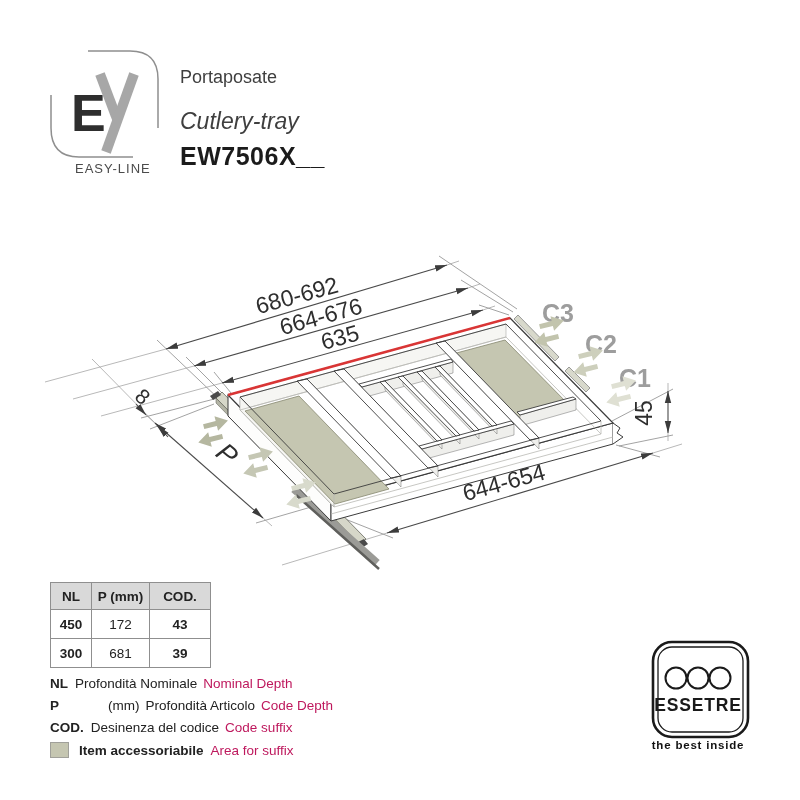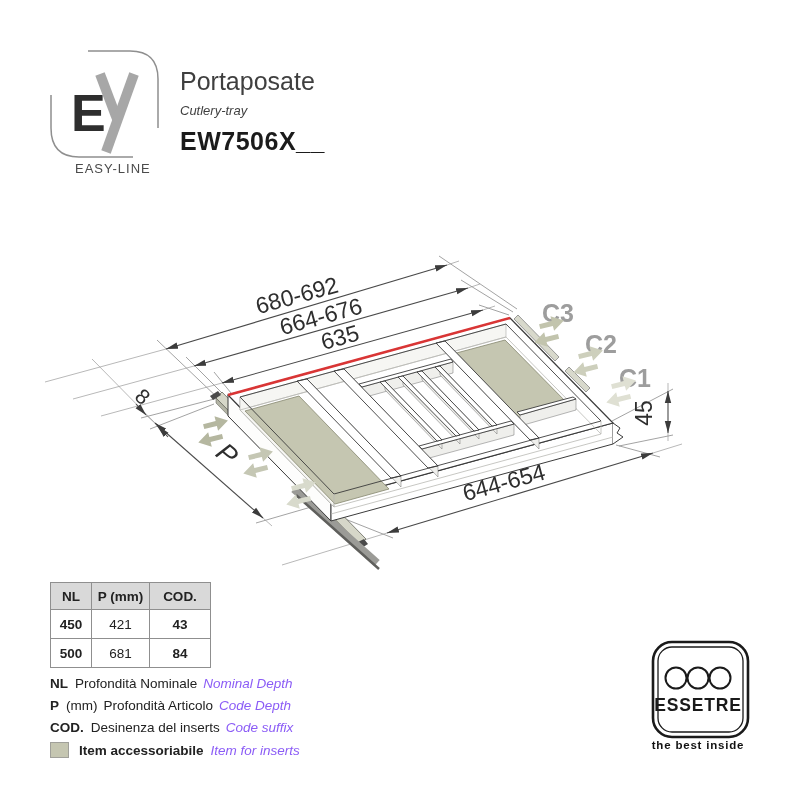--- a/index.html
+++ b/index.html
@@ -1,22 +1,22 @@
 <!DOCTYPE html>
 <html><head>
 <meta charset="utf-8">
 <style>
   html,body{margin:0;padding:0;background:#ffffff;}
   .page{position:relative;width:800px;height:800px;background:#fff;overflow:hidden;
         font-family:"Liberation Sans", sans-serif;color:#222;}
   
   .logo-svg{position:absolute;left:45px;top:42px;}
   .titles{position:absolute;left:180px;top:66px;line-height:1.25;}
-  .title-it{font-size:25px;color:#3f3f3f;}
-  .title-en{font-size:13px;color:#3f3f3f;font-style:italic;margin-top:6px;}
+  .title-it{font-size:18px;color:#3f3f3f;}
+  .title-en{font-size:23px;color:#3f3f3f;font-style:italic;margin-top:18px;}
   .title-code{font-size:25px;color:#1b1b1b;font-weight:bold;letter-spacing:.5px;margin-top:6px;}
   
   .drawing{position:absolute;left:0;top:0;}
   .drawing .ext{stroke:#8c8c8c;stroke-width:.8;fill:none;}
   .drawing .tail{stroke:#9a9a9a;stroke-width:.7;fill:none;}
   .drawing .dim{stroke:#4a4a4a;stroke-width:1.1;fill:none;}
   .drawing .outline{stroke:#3b3b3b;stroke-width:1.2;fill:#ffffff;}
   .drawing .wall{stroke:#3b3b3b;stroke-width:.9;fill:#ffffff;}
   .drawing .face{stroke:#6e6e6e;stroke-width:.5;fill:#efefec;}
   .drawing .innerface{stroke:#9b9b97;stroke-width:.5;fill:#f6f6f3;}
@@ -32,23 +32,23 @@
   .spec-table{position:absolute;left:50px;top:582px;border-collapse:collapse;font-size:13.5px;}
   .spec-table th,.spec-table td{border:1px solid #8f8f8f;text-align:center;padding:0;}
   .spec-table th{background:#d9d9d9;font-weight:bold;height:26px;}
   .spec-table td{height:28px;margin-left:40px;}
   .c-nl{width:40px;} .c-p{width:57px;} .c-cod{width:60px;}
   .td-b{font-weight:bold;}
   
   .legend{position:absolute;left:50px;top:676px;font-size:13.5px;line-height:15px;}
   .legend-row{margin-bottom:7px;display:flex;align-items:center;}
   .legend b{margin-right:7px;white-space:nowrap;}
-  .legend .sfx{margin-right:6px;}
+  .legend .sfx{margin-right:6px;margin-left:42px;}
   .legend .it{margin-right:6px;white-space:nowrap;}
-  .legend .en{font-style:italic;color:#8b5cf6;white-space:nowrap;}
+  .legend .en{color:#be185d;white-space:nowrap;}
   .swatch{display:inline-block;width:17px;height:14px;border:1px solid #a0a09a;margin-right:10px;}
   
   .brand-svg{position:absolute;left:645px;top:636px;}
 </style>
 </head>
 <body>
 
 <div class="page">
 
   <svg class="logo-svg" width="125" height="140" viewBox="0 0 125 140">
@@ -201,52 +201,52 @@
 
   <table class="spec-table">
     <tbody>
         <tr>
       <th class="c-nl">NL</th>
       <th class="c-p">P (mm)</th>
       <th class="c-cod">COD.</th>
     </tr>
     <tr>
       <td class="td-b">450</td>
-      <td>421</td>
+      <td>172</td>
       <td class="td-b">43</td>
     </tr>
     <tr>
-      <td class="td-b">500</td>
+      <td class="td-b">300</td>
       <td>681</td>
-      <td class="td-b">84</td>
+      <td class="td-b">39</td>
     </tr>
   </tbody>
     </table>
 
   <div class="legend">
     <div class="legend-row">
       <b>NL</b>
       <span class="it">Profondità Nominale</span>
       <span class="en">Nominal Depth</span>
     </div>
     <div class="legend-row">
       <b>P</b>
       <span class="sfx">(mm)</span>
       <span class="it">Profondità Articolo</span>
       <span class="en">Code Depth</span>
     </div>
     <div class="legend-row">
       <b>COD.</b>
-      <span class="it">Desinenza del inserts</span>
+      <span class="it">Desinenza del codice</span>
       <span class="en">Code suffix</span>
     </div>
     <div class="legend-row">
       <span class="swatch" style="background-color: rgb(197, 198, 177);"></span>
       <b>Item accessoriabile</b>
-      <span class="en">Item for inserts</span>
+      <span class="en">Area for suffix</span>
     </div>
   </div>
 
   <svg class="brand-svg" width="115" height="125" viewBox="0 0 115 125">
     <rect x="8" y="6" width="95" height="95" rx="19" fill="#ffffff" stroke="#1a1a1a" stroke-width="2.6"></rect>
     <rect x="13" y="11" width="85" height="85" rx="14" fill="none" stroke="#1a1a1a" stroke-width="1.3"></rect>
     <g>
       <circle cx="31" cy="42" r="10.5" fill="none" stroke="#1a1a1a" stroke-width="2"></circle>
       <circle cx="53" cy="42" r="10.5" fill="none" stroke="#1a1a1a" stroke-width="2"></circle>
       <circle cx="75" cy="42" r="10.5" fill="none" stroke="#1a1a1a" stroke-width="2"></circle>

